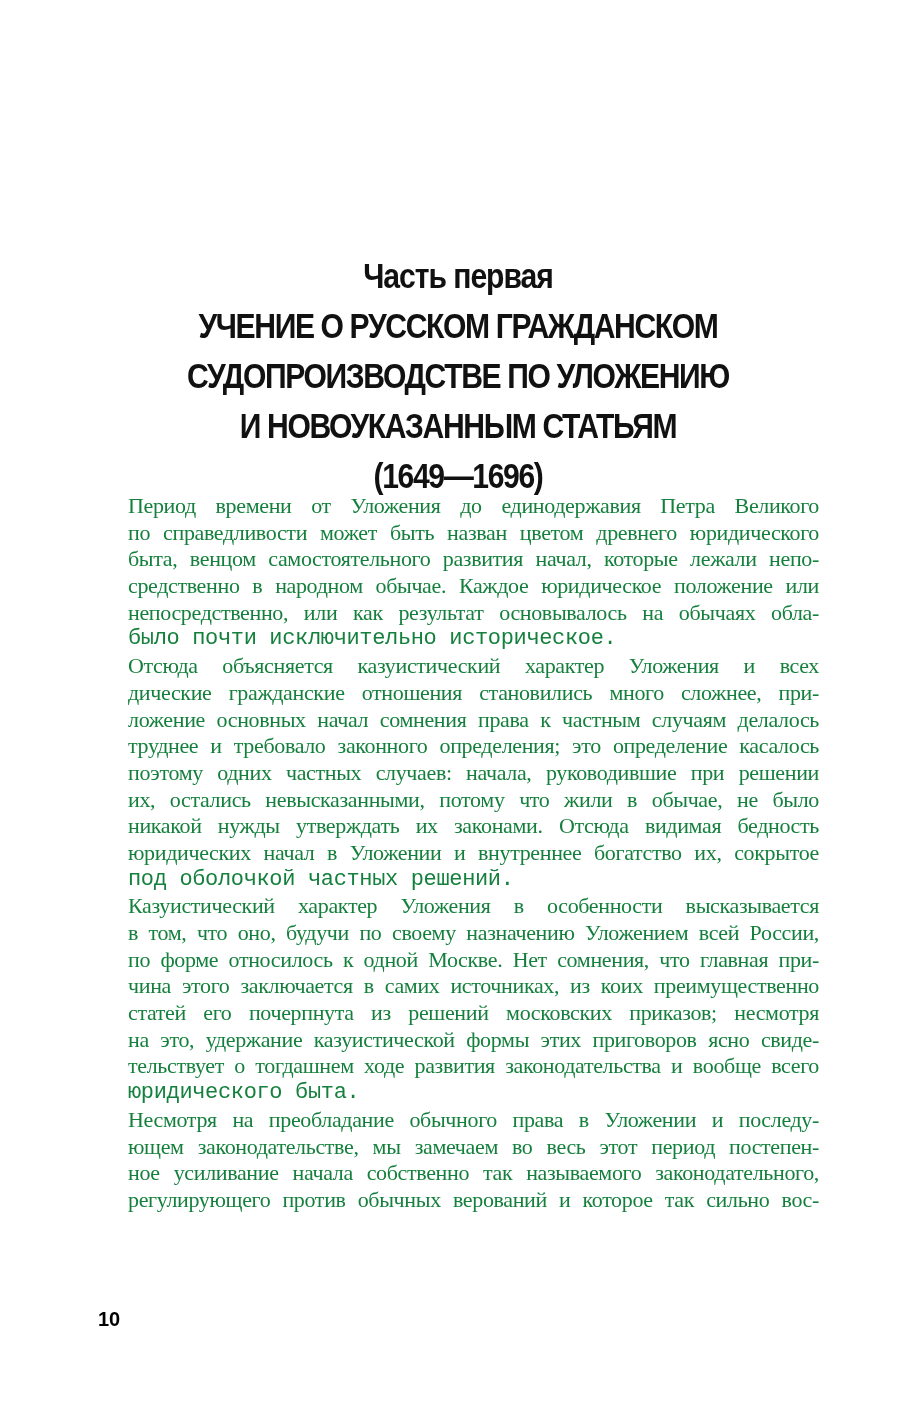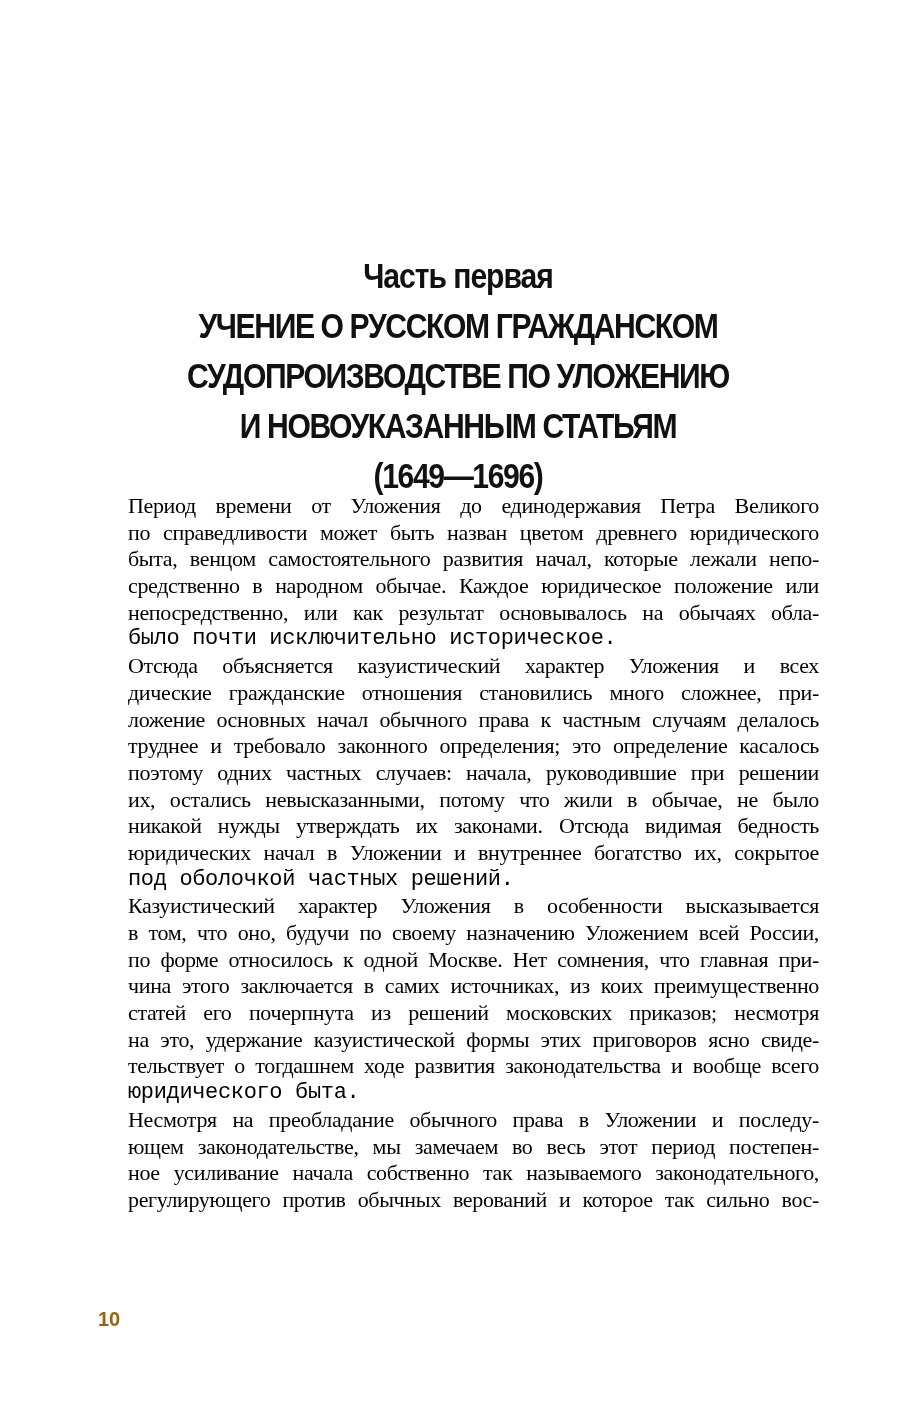--- a/index.html
+++ b/index.html
@@ -12,29 +12,29 @@
   }
   .title-line {
     font-size: 35px; line-height: 50px; height: 50px;
     letter-spacing: -1.6px; transform: scaleX(0.86); transform-origin: center;
     white-space: nowrap;
   }
   .title-line.first { letter-spacing: -1.2px; }
   .body-text {
     position: absolute; left: 98px; width: 721px; top: 493px;
     font-family: "Liberation Serif", serif;
-    font-size: 22px; line-height: 26.7px; color: #000000;
+    font-size: 22px; line-height: 26.7px; color: #15803d;
   }
   .para { margin: 0; text-indent: 30px; }
   .line { display: block; text-align: justify; text-align-last: justify; white-space: nowrap; height: 26.7px; letter-spacing: -0.35px; }
   .line.last { text-align-last: left; font-family: Liberation Mono, monospace; }
   .page-number {
     position: absolute; left: 98px; top: 1308px;
     font-family: "Liberation Sans", sans-serif; font-weight: bold;
-    font-size: 20px; color: #a16207;
+    font-size: 20px; color: #000000;
   }
 </style>
 </head>
 <body>
 
 <div class="title-block">
   <div class="title-line first">Часть первая</div>
   <div class="title-line">УЧЕНИЕ О РУССКОМ ГРАЖДАНСКОМ</div>
   <div class="title-line">СУДОПРОИЗВОДСТВЕ ПО УЛОЖЕНИЮ</div>
   <div class="title-line">И НОВОУКАЗАННЫМ СТАТЬЯМ</div>
@@ -46,21 +46,21 @@
       <span class="line" style="text-indent: 30px;">Период времени от Уложения до единодержавия Петра Великого</span>
       <span class="line">по справедливости может быть назван цветом древнего юридического</span>
       <span class="line">быта, венцом самостоятельного развития начал, которые лежали непо-</span>
       <span class="line">средственно в народном обычае. Каждое юридическое положение или</span>
       <span class="line">непосредственно, или как результат основывалось на обычаях обла-</span>
       <span class="line last">было почти исключительно историческое.</span>
     </div>
     <div class="para">
       <span class="line" style="text-indent: 30px;">Отсюда объясняется казуистический характер Уложения и всех</span>
       <span class="line">дические гражданские отношения становились много сложнее, при-</span>
-      <span class="line">ложение основных начал обычного права к частным случаям делалось</span>
+      <span class="line">ложение основных начал сомнения права к частным случаям делалось</span>
       <span class="line">труднее и требовало законного определения; это определение касалось</span>
       <span class="line">поэтому одних частных случаев: начала, руководившие при решении</span>
       <span class="line">их, остались невысказанными, потому что жили в обычае, не было</span>
       <span class="line">никакой нужды утверждать их законами. Отсюда видимая бедность</span>
       <span class="line">юридических начал в Уложении и внутреннее богатство их, сокрытое</span>
       <span class="line last">под оболочкой частных решений.</span>
     </div>
     <div class="para">
       <span class="line" style="text-indent: 30px;">Казуистический характер Уложения в особенности высказывается</span>
       <span class="line">в том, что оно, будучи по своему назначению Уложением всей России,</span>

